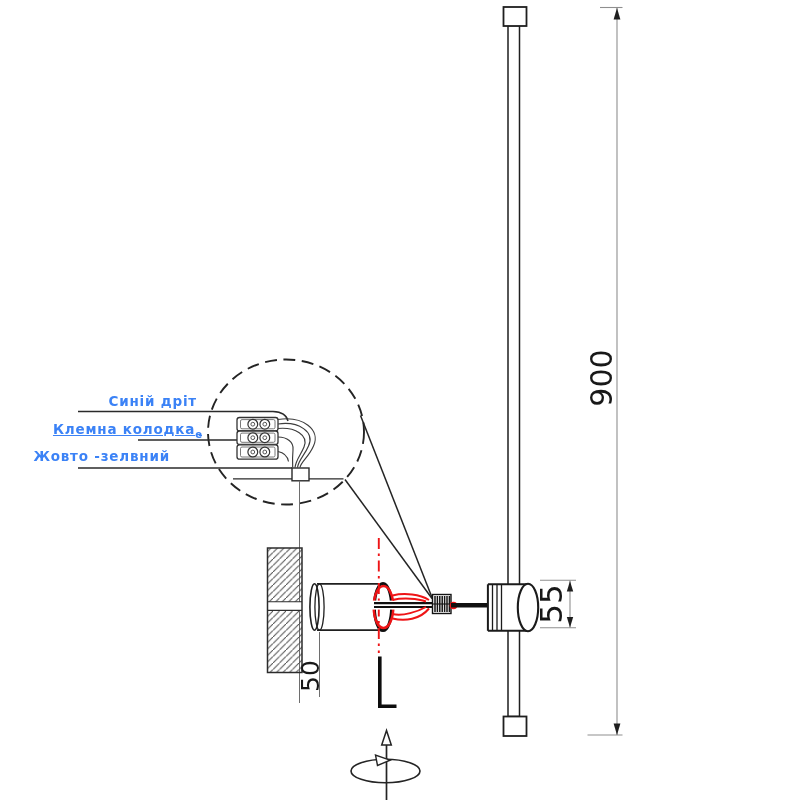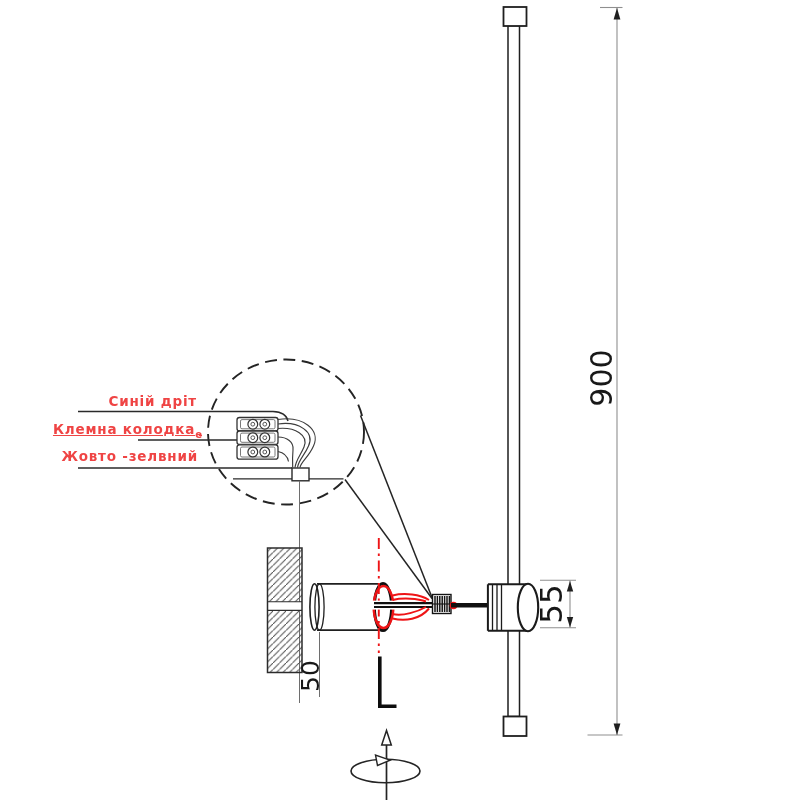--- a/index.html
+++ b/index.html
@@ -2,21 +2,21 @@
 <html><head>
 <meta charset="utf-8">
 <style>
   html,body{margin:0;padding:0;background:#fff;}
   .stage{
     position:relative;width:800px;height:800px;background:#ffffff;overflow:hidden;
     font-family:"DejaVu Sans","Liberation Sans",sans-serif;
   }
   .stage svg{position:absolute;left:0;top:0;}
   .lbl{
-    position:absolute;white-space:nowrap;color:#ef4444;
+    position:absolute;white-space:nowrap;color:#3b82f6;
     font-size:13.5px;font-weight:700;letter-spacing:.8px;
   }
   .lbl sub{font-size:10px;font-weight:700;letter-spacing:0;}
   .dim{
     position:absolute;color:#181818;font-weight:400;white-space:nowrap;
     transform:translate(-50%,-50%) rotate(-90deg);
   }
   .dim-900{font-size:30px;letter-spacing:0px;}
   .dim-55{font-size:31px;}
   .dim-50{font-size:25px;}
@@ -174,21 +174,21 @@
       <polygon points="390,760.2 375.5,755 377.5,765.5" fill="#ffffff" stroke-width="1.4"></polygon>
     </g>
   </svg>
 
   <div class="lbl" style="top:393px;right:603px;">
     <span>Синій дріт</span>
   </div>
   <div class="lbl" style="top:421px;right:598px;text-decoration:underline;">
     <span>Клемна колодка</span><sub>е</sub>
   </div>
-  <div class="lbl" style="top:448px;right:602px;margin-left:23px;">
+  <div class="lbl" style="top:448px;right:630px;margin-left:23px;">
     <span>Жовто -зелвний</span>
   </div>
 
   <span class="dim dim-900" style="left:601px;top:378px;">900</span>
   <span class="dim dim-55" style="left:551px;top:604px;">55</span>
   <span class="dim dim-50" style="left:310px;top:676px;">50</span>
 
 </div>
 
 </body></html>

